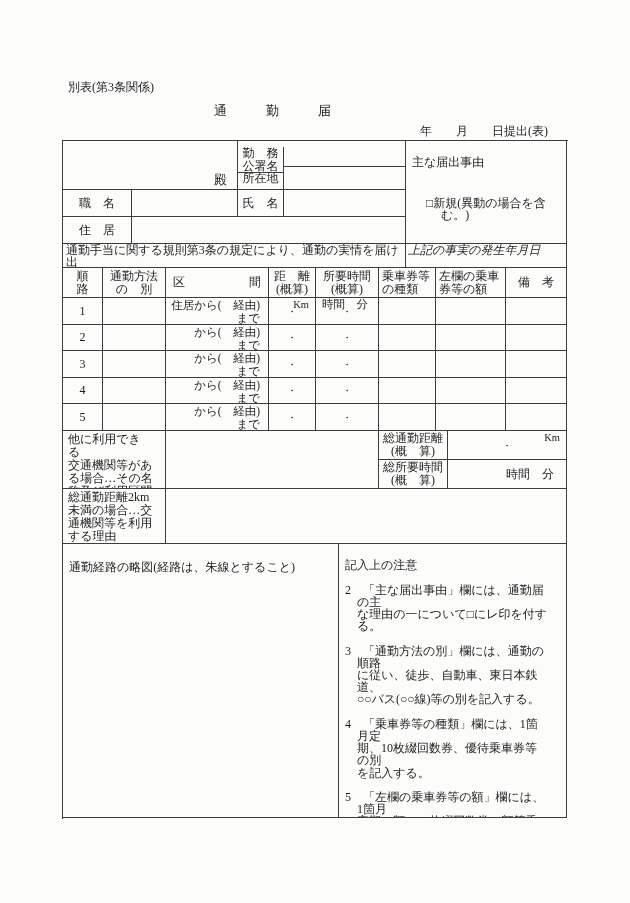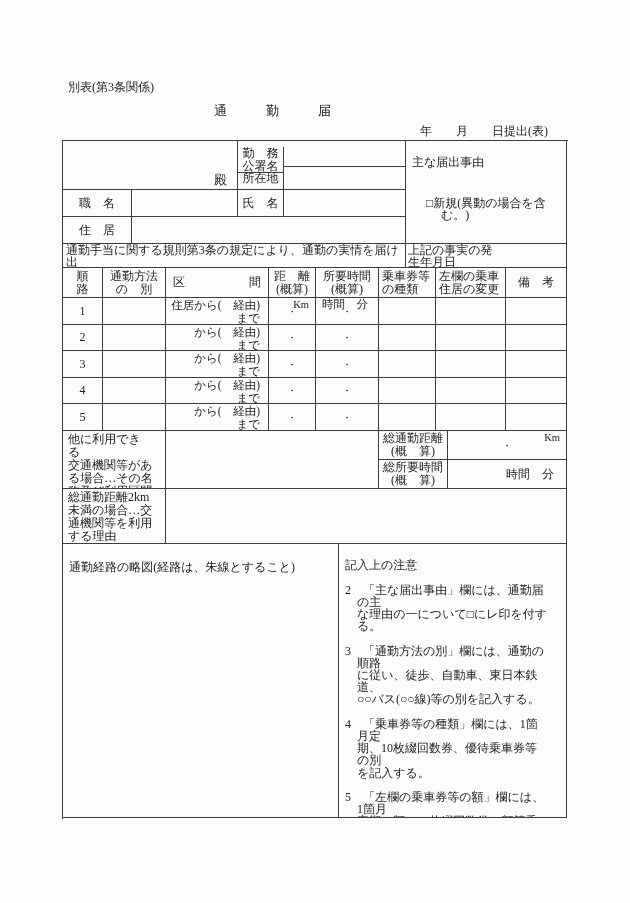--- a/index.html
+++ b/index.html
@@ -10,21 +10,21 @@
         border-top:1px solid #3d3d3d;border-left:1px solid #3d3d3d;}
   .cell{position:absolute;box-sizing:border-box;
         border-right:1px solid #3d3d3d;border-bottom:1px solid #3d3d3d;
         line-height:13px;white-space:pre-line;overflow:hidden;}
   .c{display:flex;align-items:center;justify-content:center;text-align:center;}
   .dono{display:flex;align-items:flex-end;justify-content:flex-end;
         padding:0 10px 3px 0;font-size:13px;}
   .stmt{line-height:11.5px;padding:1px 3px 0 3px;}
   .reasons{line-height:12.6px;padding:2px 2px 0 6px;}
   .reason-item{margin-left:14px;padding-left:15px;text-indent:-15px;white-space:pre-line;margin-top:16px;}
-  .occ{line-height:11.5px;display:flex;flex-direction:row;padding-top:1px;}
+  .occ{line-height:11.5px;display:flex;flex-direction:column;padding-top:1px;font-style:italic;}
   .occ-l1{padding-left:2px;}
   .occ-l2{text-align:center;padding-right:14px;margin-top:24px;}
   .sec{display:flex;flex-direction:column;justify-content:space-between;
        text-align:right;padding:1px 8px 1px 0;font-size:11.5px;}
   .ud{}
   .unit{position:absolute;top:1px;right:6px;font-size:10.5px;line-height:11px;}
   .dotline{position:absolute;left:0;top:0;width:100%;height:100%;
            display:flex;align-items:center;justify-content:center;font-size:10px;}
   .split{display:flex;align-items:center;justify-content:space-between;padding:0 7px;}
   .ta-l{display:flex;flex-direction:column;justify-content:center;
@@ -91,21 +91,21 @@
       <span>区</span>
       <span>間</span>
     </div>
     <div class="cell c" style="left:206px;top:127px;width:47px;height:30px">距　離
 (概算)</div>
     <div class="cell c" style="left:253px;top:127px;width:63px;height:30px">所要時間
 (概算)</div>
     <div class="cell ta-l" style="left:316px;top:127px;width:57px;height:30px">乗車券等
 の種類</div>
     <div class="cell ta-l" style="left:373px;top:127px;width:70px;height:30px">左欄の乗車
-住居の変更</div>
+券等の額</div>
     <div class="cell c" style="left:443px;top:127px;width:61px;height:30px">備　考</div>
 
     <div class="cell c" style="left:0;top:157px;width:40px;height:27px">1</div>
     <div class="cell" style="left:40px;top:157px;width:63px;height:27px"></div>
     <div class="cell sec" style="left:103px;top:157px;width:103px;height:27px">
       <div>住居から(　経由)</div>
       <div>まで</div>
     </div>
     <div class="cell ud" style="left:206px;top:157px;width:47px;height:27px">
       <span class="unit">Km</span>

